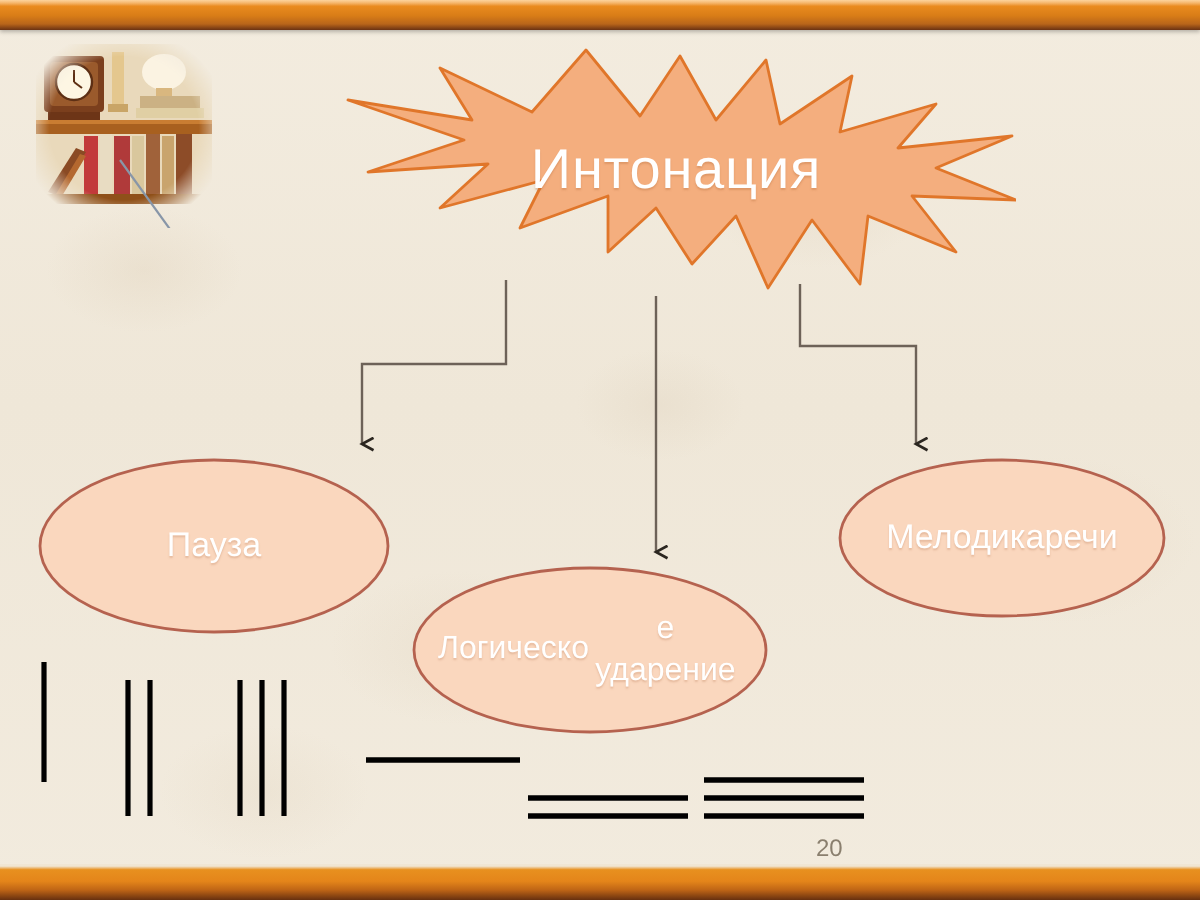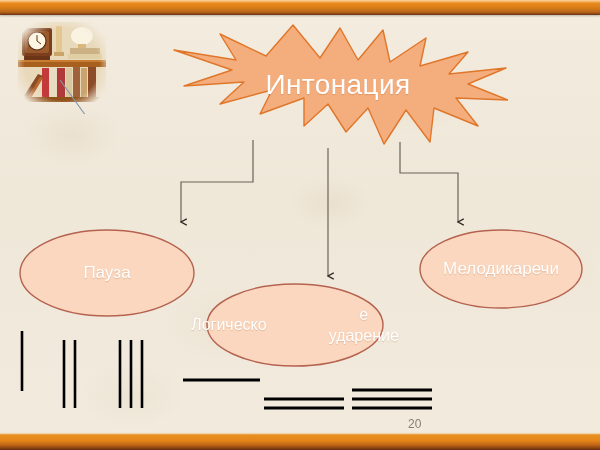--- a/index.html
+++ b/index.html
@@ -101,21 +101,21 @@
     font-size: 17px;
     line-height: 1.32;
     text-shadow: 0 1px 1px rgba(190,130,95,0.35);
     pointer-events: none;
     padding: 0 14px;
     box-sizing: border-box;
   }
   .node-pauza   { left: 18px;  top: 228px; width: 178px; height: 90px; }
   .node-stress  { left: 205px; top: 282px; width: 180px; height: 86px; }
   .node-melody  { left: 418px; top: 228px; width: 166px; height: 82px; }
-  .node-stress .node-label { font-size: 16px; gap: 31px; }
+  .node-stress .node-label { font-size: 16px; }
 
   
   .marks { position: absolute; left: 0; top: 0; width: 600px; height: 450px; pointer-events: none; }
 </style>
 </head>
 <body>
 
 <div id="slide">
 
   <div class="bar-top"></div>

